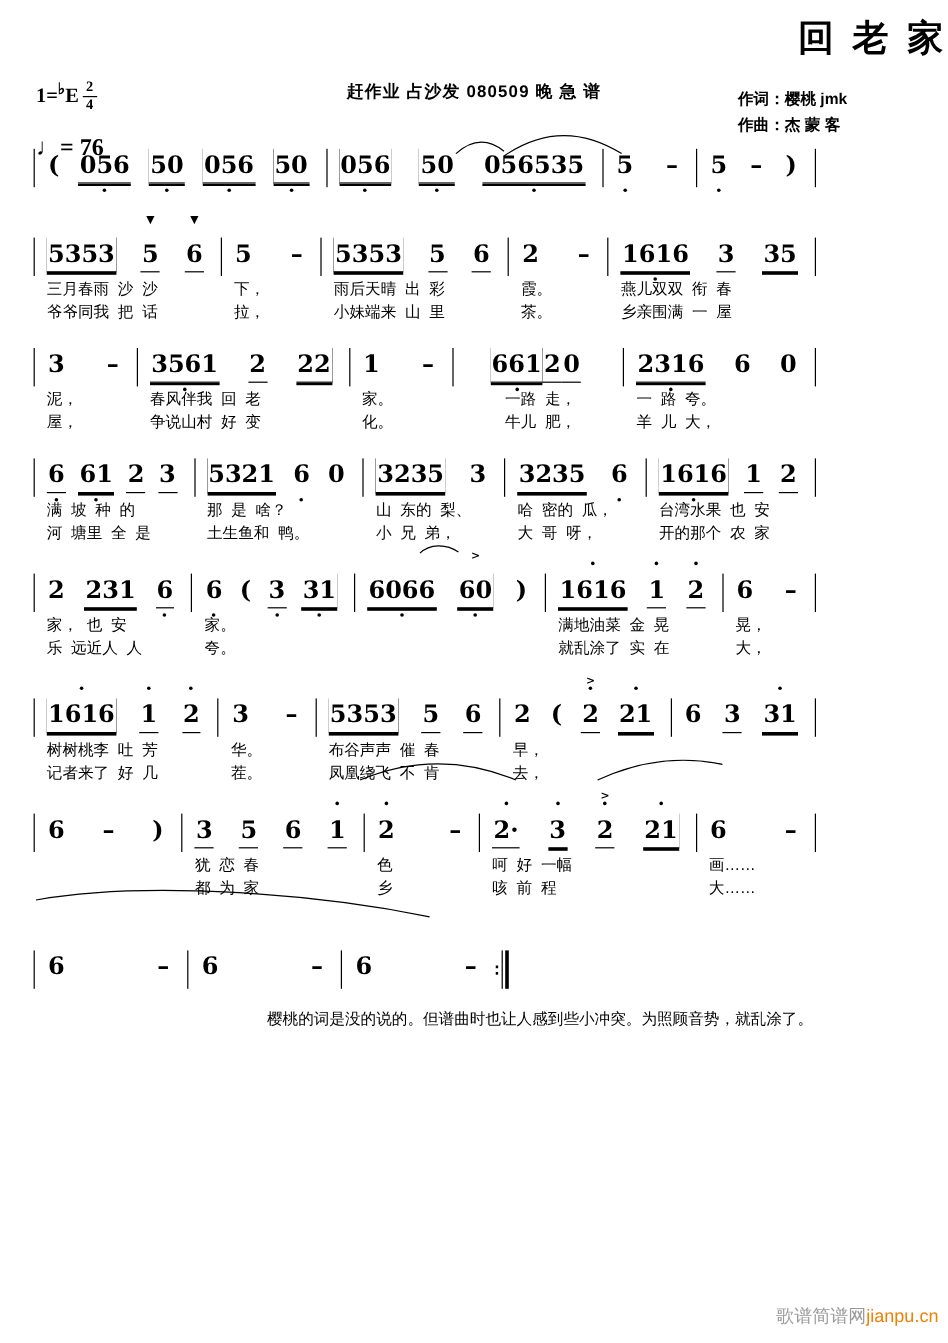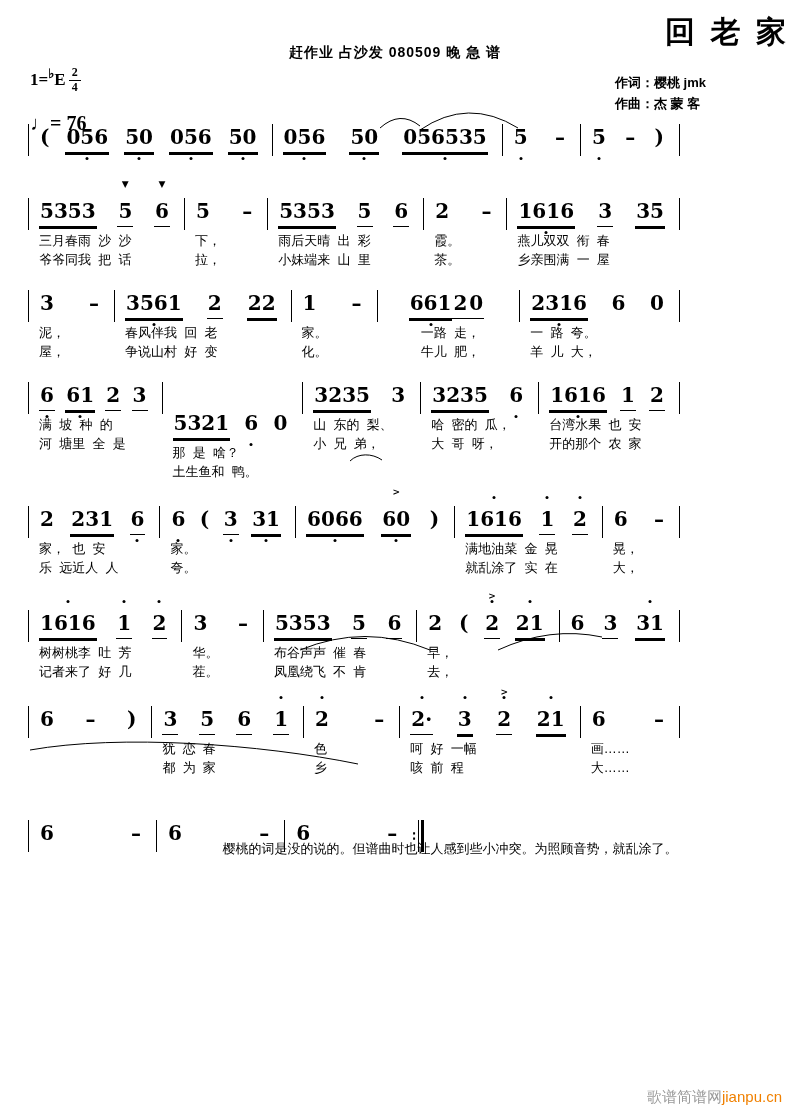--- a/index.html
+++ b/index.html
@@ -1,20 +1,20 @@
 <!DOCTYPE html>
 <html><head>
 <meta charset="utf-8">
 <style>
   html,body{margin:0;padding:0;background:#fff;}
   .page{position:relative;width:790px;height:1119px;background:#fff;overflow:hidden;
         font-family:"Liberation Sans",sans-serif;color:#000;}
   .title{position:absolute;top:12px;left:0;width:100%;text-align:right;
          font-family:"Liberation Serif",serif;font-size:30px;font-weight:bold;letter-spacing:4px;}
-  .subtitle{position:absolute;top:44px;left:0;width:100%;text-align:center;
+  .subtitle{position:absolute;top:68px;left:0;width:100%;text-align:center;
             font-size:14px;font-weight:bold;letter-spacing:1px;}
   .keyblock{position:absolute;top:66px;left:30px;font-family:"Liberation Serif",serif;
             font-size:17px;font-weight:bold;}
   .keyline{display:flex;align-items:center;}
   .flat{font-size:13px;position:relative;top:-6px;}
   .frac{display:inline-flex;flex-direction:column;align-items:center;font-size:12px;
         line-height:1.15;margin-left:3px;}
   .ft{border-bottom:1px solid #000;padding:0 3px;}
   .tempo{font-size:20px;margin-top:17px;}
   .credits{position:absolute;top:73px;right:84px;font-size:13px;font-weight:bold;
@@ -225,21 +225,21 @@
           <div class="notes">
             <span class="tok u1">6<i class="db"></i></span>
             <span class="tok u2">61<i class="db"></i></span>
             <span class="tok u1">2</span>
             <span class="tok u1">3</span>
           </div>
           <div class="lyr">满  坡  种  的</div>
           <div class="lyr">河  塘里  全  是</div>
         </div>
         <span class="bar"></span>
-        <div class="measure" style="flex-grow: 15; margin-top: 28px;">
+        <div class="measure" style="flex-grow: 15;">
           <div class="notes">
             <span class="tok u2">5321</span>
             <span class="tok u0">6<i class="db"></i></span>
             <span class="tok u0">0</span>
           </div>
           <div class="lyr">那  是  啥？</div>
           <div class="lyr">土生鱼和  鸭。</div>
         </div>
         <span class="bar"></span>
         <div class="measure" style="flex-grow: 11;">

